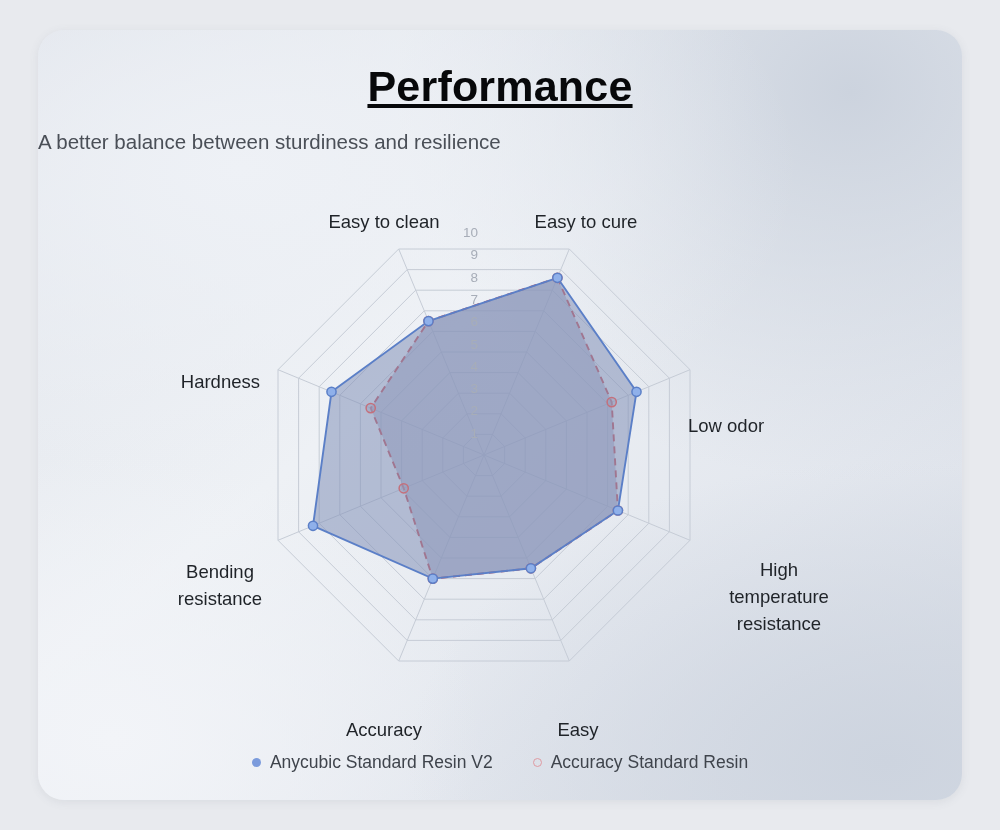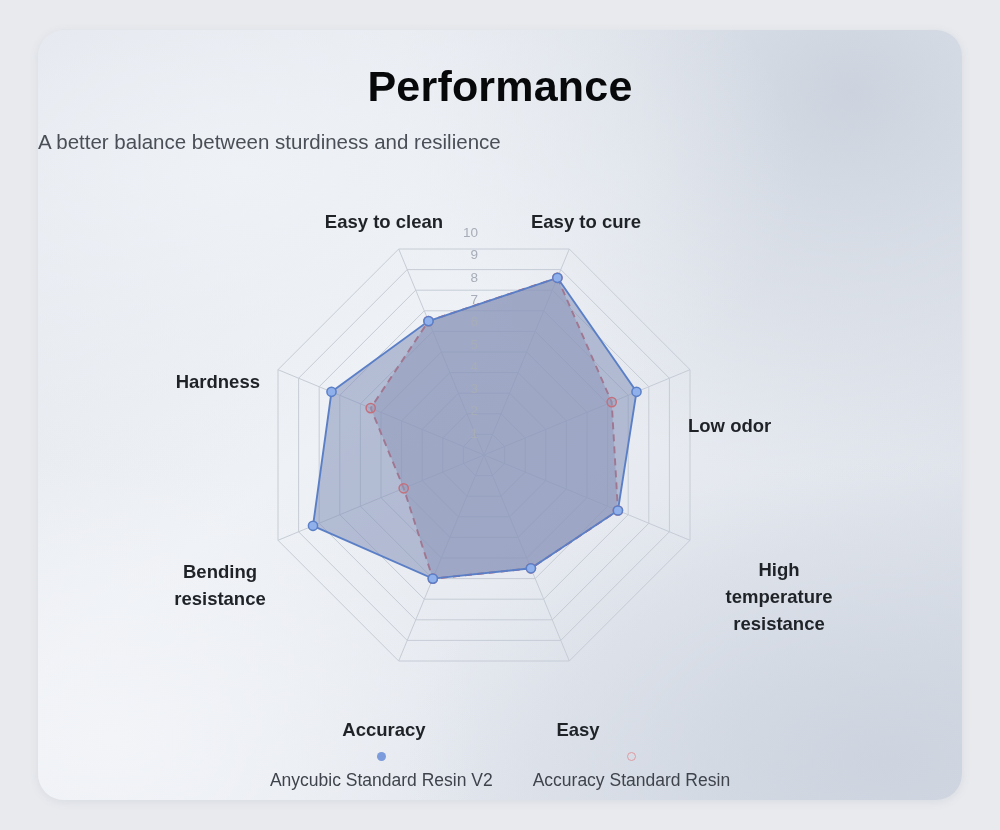--- a/index.html
+++ b/index.html
@@ -20,41 +20,41 @@
       radial-gradient(ellipse 620px 480px at 8% 92%,  #f2f4f8 0%, rgba(242,244,248,0) 60%),
       linear-gradient(140deg,#dfe3ea 0%, #eef1f5 42%, #e3e7ee 72%, #d7dce5 100%);
     box-shadow:0 2px 10px rgba(90,100,120,.10);
     overflow:hidden;
   }
   #title{
     position:absolute;left:0;right:0;top:32px;
     text-align:center;
     font-size:43px;font-weight:bold;color:#07080a;
     letter-spacing:.2px;
+    text-decoration:underline;
   }
   #subtitle{
     position:absolute;left:0;right:0;top:100px;
     text-align:left;
     font-size:20.5px;color:#4a4f57;
   }
   #chartwrap{position:absolute;left:0;top:0;width:924px;height:770px;}
   svg{display:block;}
   .axlabel{
     position:absolute;
     font-size:18.5px;color:#1f2328;
     text-align:center;line-height:27px;
     white-space:pre-line;
-    font-weight:bold;
   }
   #legend{
     position:absolute;left:0;right:0;top:722px;
     display:flex;justify-content:center;align-items:center;gap:40px;
     font-size:17.5px;color:#3f444c;
   }
-  .lg{display:flex;align-items:center;gap:9px;flex-direction:column;}
+  .lg{display:flex;align-items:center;gap:9px;}
   .dotf{width:9px;height:9px;border-radius:50%;}
   .doth{width:9px;height:9px;border-radius:50%;background:transparent;box-sizing:border-box;}
 </style>
 </head>
 <body>
 
 <div id="card">
 
   <div id="title">Performance</div>
   <div id="subtitle">A better balance between sturdiness and resilience</div>

